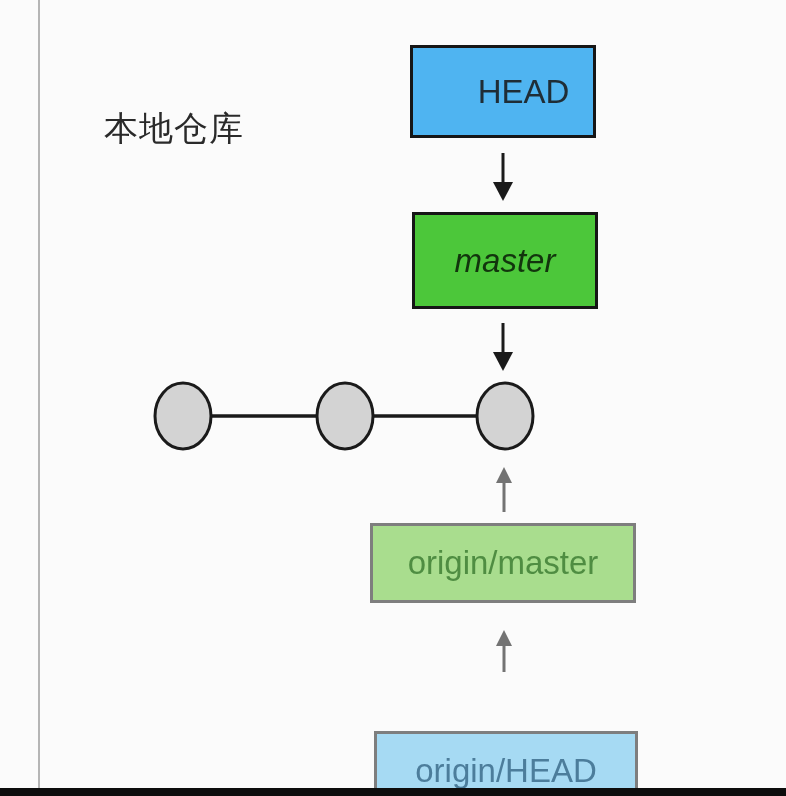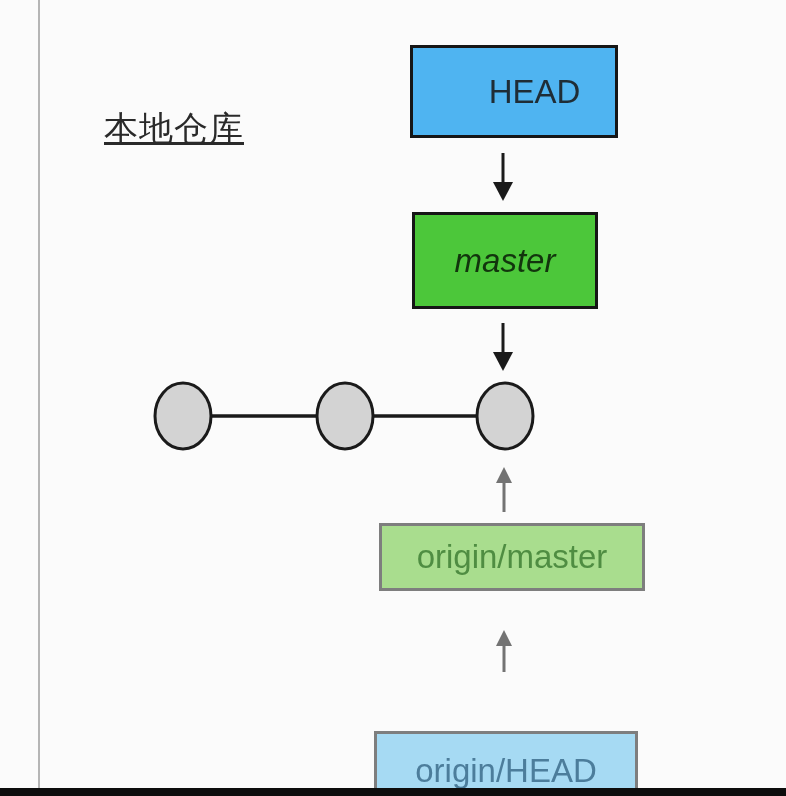--- a/index.html
+++ b/index.html
@@ -5,30 +5,30 @@
   html,body{margin:0;padding:0;}
   #canvas{
     position:relative;
     width:786px;height:796px;
     overflow:hidden;
     font-family:"Liberation Sans","DejaVu Sans",sans-serif;
   }
   .divider{position:absolute;left:38px;top:0;width:2px;height:788px;}
   .title{
     position:absolute;left:104px;top:106px;
-    font-size:34px;font-weight:500;letter-spacing:1px;text-decoration:underline;
+    font-size:34px;font-weight:500;letter-spacing:1px;
   }
   .node{
     position:absolute;box-sizing:border-box;
     display:flex;align-items:center;justify-content:center;
     font-size:33px;
   }
-  #head-node{left:410px;top:45px;width:208px;height:93px;border:3px solid;padding-left:41px;}
+  #head-node{left:410px;top:45px;width:186px;height:93px;border:3px solid;padding-left:41px;}
   #master-node{left:412px;top:212px;width:186px;height:97px;border:3px solid;font-style:italic;}
-  #origin-master-node{left:379px;top:523px;width:266px;height:68px;border:3px solid;}
+  #origin-master-node{left:370px;top:523px;width:266px;height:80px;border:3px solid;}
   #origin-head-node{left:374px;top:731px;width:264px;height:79px;border:3px solid;}
   .overlay{position:absolute;left:0;top:0;pointer-events:none;}
   .bottom-bar{position:absolute;left:0;top:788px;width:786px;height:8px;}
 </style>
 </head>
 <body>
 
 <div id="canvas" style="background-color: rgb(251, 251, 251);">
 
   <div class="divider" style="background-color: rgb(181, 181, 181);"></div>

